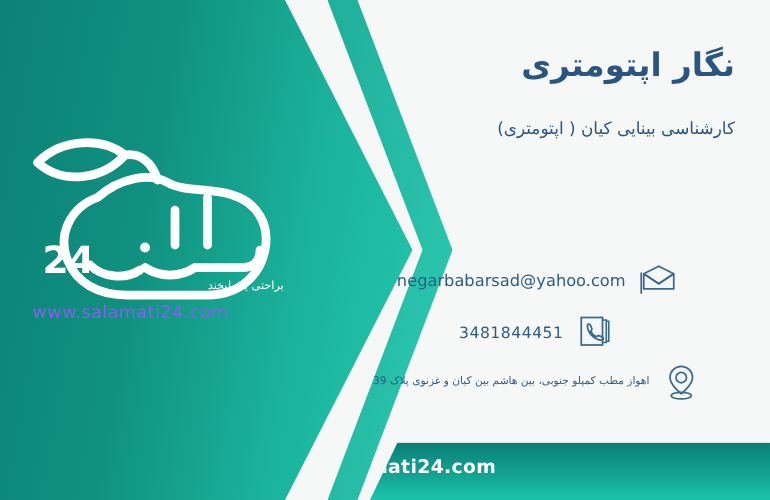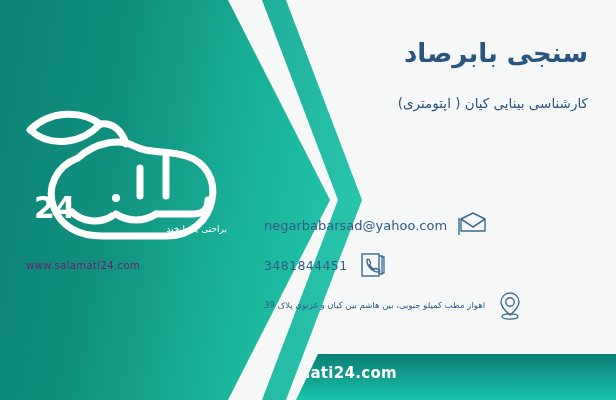--- a/index.html
+++ b/index.html
@@ -31,41 +31,41 @@
     position:absolute;left:16px;top:96px;width:215px;height:190px;
     color:#ffffff;
   }
   .logo svg{display:block;width:215px;height:150px;}
   .logo-tagline{
     position:absolute;right:4px;top:128px;
     font-size:9px;color:#ffffff;letter-spacing:.2px;
     direction:rtl;white-space:nowrap;
   }
   .logo-url{
-    position:absolute;left:10px;top:164px;
-    font-size:10px;color:#701a75;letter-spacing:.4px;white-space:nowrap;
+    position:absolute;left:10px;top:146px;
+    font-size:14px;color:#8b5cf6;letter-spacing:.4px;white-space:nowrap;
   }
 
   
   .name{
     position:absolute;right:28px;top:38px;
     font-size:26px;font-weight:bold;color:#2a5580;
     direction:rtl;white-space:nowrap;letter-spacing:.5px;
   }
   .subtitle{
     position:absolute;right:28px;top:95px;
     font-size:13.5px;color:#2a5580;
     direction:rtl;white-space:nowrap;
   }
 
   .contact{
     position:absolute;right:22px;top:205px;width:330px;
   }
   .crow{
-    display:flex;align-items:center;justify-content:flex-start;
+    display:flex;align-items:center;justify-content:center;
     gap:10px;height:40px;
   }
   .crow .txt{
     font-size:13px;color:#2f5c86;direction:ltr;white-space:nowrap;
     text-align:right;
   }
   .crow .txt.fa{direction:rtl;font-size:8.5px;}
   .crow .txt.num{direction:rtl;font-size:12.5px;letter-spacing:.4px;}
   .ico{width:30px;height:32px;flex:0 0 30px;}
   .ico svg{display:block;width:30px;height:32px;}
@@ -109,21 +109,21 @@
       <path d="M150 62 L150 100" fill="none" stroke="#ffffff" stroke-width="7" stroke-linecap="round"></path>
       <path d="M124 72 L124 100" fill="none" stroke="#ffffff" stroke-width="7" stroke-linecap="round"></path>
       <circle cx="100" cy="102" r="4" fill="#ffffff"></circle>
 
       <text x="18" y="122" font-family="DejaVu Sans, sans-serif" font-size="30" font-weight="bold" fill="#ffffff">24</text>
     </svg>
     <div class="logo-tagline">براحتی یک لبخند</div>
     <div class="logo-url">www.salamati24.com</div>
   </div>
 
-  <div class="name">سنجی بابرصاد</div>
+  <div class="name">نگار اپتومتری</div>
   <div class="subtitle">کارشناسی بینایی کیان ( اپتومتری)</div>
 
   <div class="contact">
 
     <div class="crow">
       <div class="txt">negarbabarsad@yahoo.com</div>
       <span class="ico">
         <svg viewBox="0 0 30 32">
           <path d="M4 10 L16 4 L28 10 L16 18 Z" fill="none" stroke="#3a6b8e" stroke-width="1.4" stroke-linejoin="round"></path>
           <path d="M4 10 L4 22 L28 22 L28 10" fill="none" stroke="#3a6b8e" stroke-width="1.4" stroke-linejoin="round"></path>

